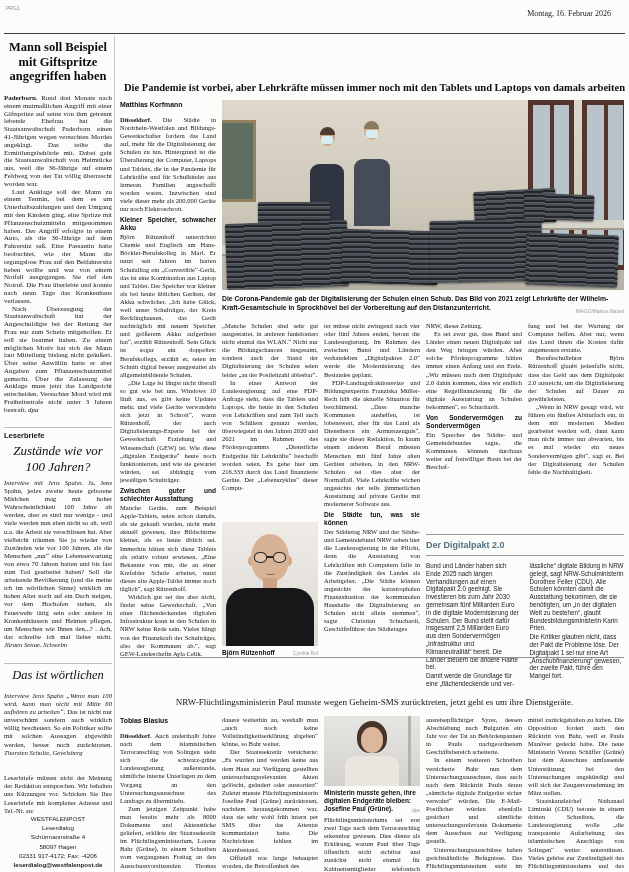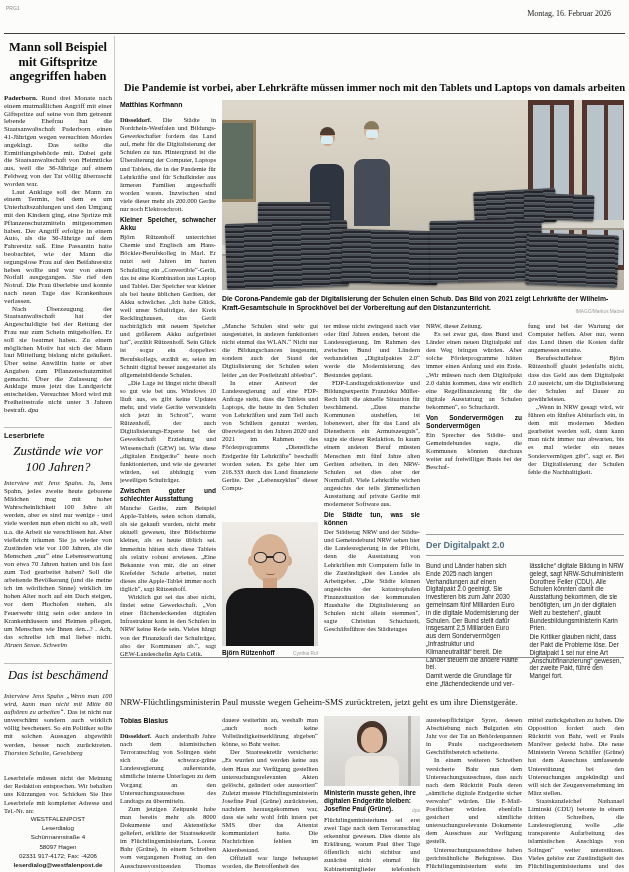--- a/index.html
+++ b/index.html
@@ -110,21 +110,21 @@
   .box-head{font:bold 9px/12px "Liberation Sans",sans-serif;color:#527182;margin:4px 0 4px;}
   .box-cols{display:flex;gap:9px;margin-top:6px;height:134px;overflow:hidden;}
   .box-col{width:95px;font:6.3px/7.8px "Liberation Sans",sans-serif;color:#222;text-align:left;}
   .box-col p.para + p.para{text-indent:0;margin-top:1px;}
 
   .main-divider{position:absolute;left:120px;right:5px;top:657px;height:1px;background:#8f8f8f;}
 
   
   .head-bottom{position:absolute;left:120px;right:0;top:663px;text-align:center;
                font:400 19px/23px "Liberation Serif",serif;color:#0a0a0a;}
-  .sub-bottom{position:absolute;left:120px;right:0;top:697px;
+  .sub-bottom{position:absolute;left:120px;right:0;top:697px;text-align:center;
               font:400 9px/11px "Liberation Serif",serif;color:#141414;}
   #b-col1{left:120px;top:716px;width:96px;height:156px;}
   #b-col2{left:222px;top:716px;width:96px;height:156px;}
   #b-col3-text{left:324px;top:816px;width:96px;height:56px;}
   #b-col4{left:426px;top:716px;width:96px;height:156px;}
   #b-col5{left:528px;top:716px;width:96px;height:156px;}
 
   .photo-paul{position:absolute;left:324px;top:716px;width:96px;height:70px;overflow:hidden;
               background:linear-gradient(180deg,#e6e5e1,#d2d1cd);}
   .pl-frame{position:absolute;right:9px;top:0;width:3px;height:100%;background:#b4b2ad;}
@@ -154,21 +154,21 @@
     </div>
 
   <div class="rail-rule" style="top:427px"></div>
   <div class="letters-label">Leserbriefe</div>
   <div class="letter1-head">Zustände wie vor 100 Jahren?</div>
   <div class="textcol" id="letter1-body">
       <p class="para"><i>Interview mit Jens Spahn. </i>Ja, Jens Spahn, jedes zweite heute geborene Mädchen mag mit hoher Wahrscheinlichkeit 100 Jahre alt werden, aber es sind nur wenige - und viele werden nun eben nicht so alt, weil u.a. die Arbeit sie verschlissen hat. Aber vielleicht träumen Sie ja wieder von Zuständen wie vor 100 Jahren, als die Menschen „nur“ eine Lebenserwartung von etwa 70 Jahren hatten und bis fast zum Tod gearbeitet haben? Soll die arbeitende Bevölkerung (und die meine ich im wörtlichen Sinne) wirklich im hohen Alter noch auf ein Dach steigen, vor dem Hochofen stehen, als Feuerwehr tätig sein oder andere in Krankenhäusern und Heimen pflegen, um Menschen wie Ihnen den...? . Ach, das schreibe ich mal lieber nicht.<i class="sig"> Jürgen Senge, Schwelm</i></p>
     </div>
 
   <div class="rail-rule" style="top:663px"></div>
-  <div class="letter2-head">Das ist beschämend</div>
+  <div class="letter2-head">Das ist wörtlichen</div>
   <div class="textcol" id="letter2-body">
       <p class="para"><i>Interview Jens Spahn „Wenn man 100 wird, kann man nicht mit Mitte 60 aufhören zu arbeiten“. </i>Das ist nicht nur unverschämt sondern auch wirklich völlig bescheuert. So ein Politiker sollte mit solchen Aussagen abgewählt werden, besser noch zurücktreten.<i class="sig"> Thorsten Schulte, Gevelsberg</i></p>
     </div>
 
   <div id="disclaimer">Leserbriefe müssen nicht der Meinung der Redaktion entsprechen. Wir behalten uns Kürzungen vor. Schicken Sie Ihre Leserbriefe mit kompletter Adresse und Tel.-Nr. an:</div>
   <div id="address">
       <div>WESTFALENPOST</div>
       <div>Leserdialog</div>
       <div>Schürmannstraße 4</div>
       <div>58097 Hagen</div>

